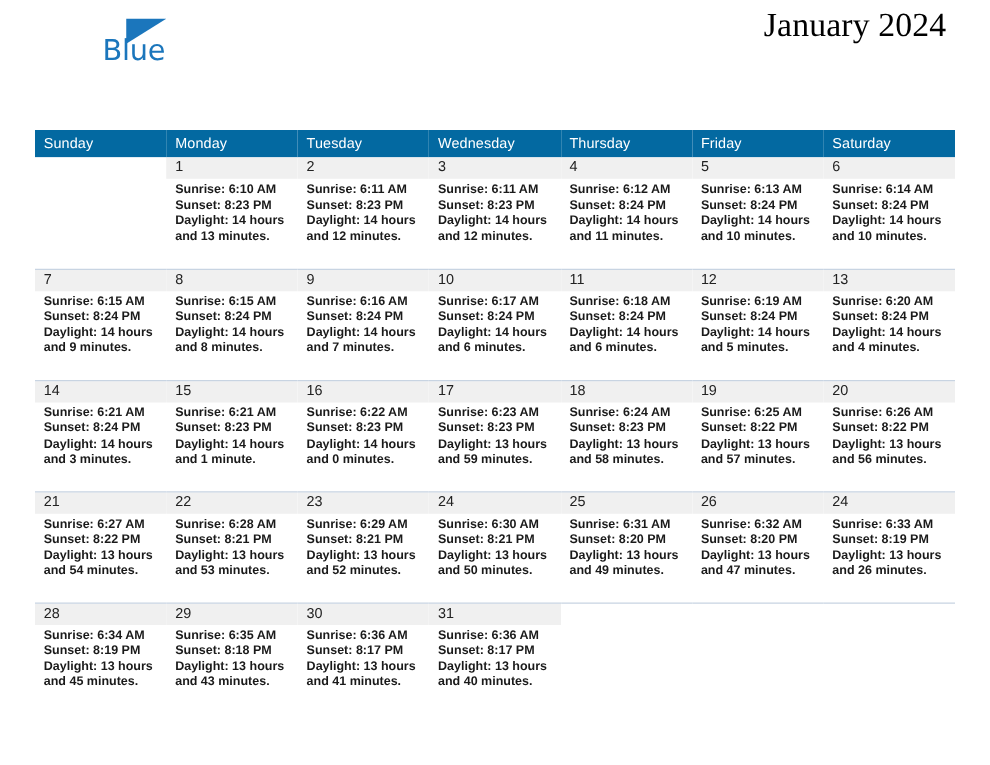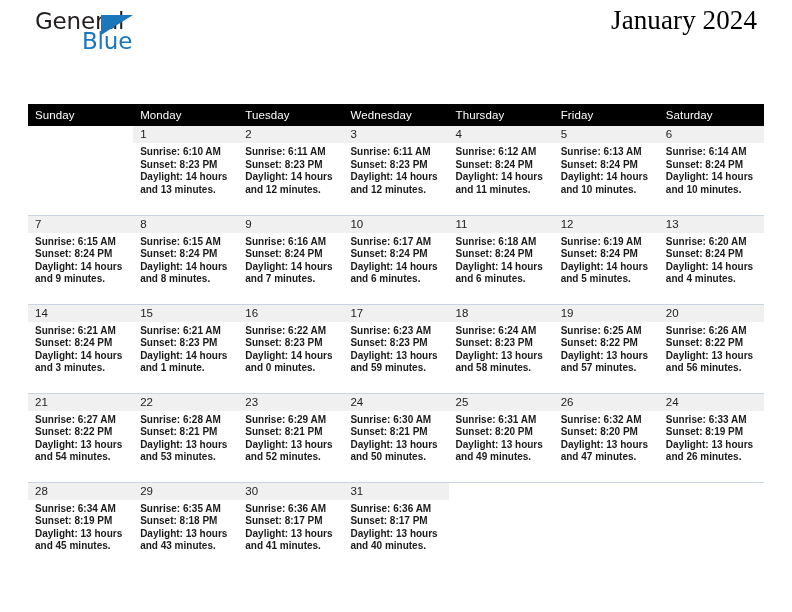--- a/index.html
+++ b/index.html
@@ -82,21 +82,21 @@
   
   .cal {
     position: absolute;
     left: 28px;
     top: 104px;
     width: 736px;
     border-collapse: collapse;
     table-layout: fixed;
   }
   .cal th {
-    background: #000000;
+    background: #0369a1;
     color: #ffffff;
     font-size: 11.5px;
     font-weight: normal;
     text-align: left;
     padding: 5px 0 5px 7px;
     height: 21px;
     letter-spacing: 0.1px;
     margin-top: 20px;
   }
   .cal td {
@@ -129,21 +129,20 @@
   .info div { white-space: nowrap; }
   .info .dl { white-space: normal; }
 </style>
 </head>
 <body>
 
 <div class="page">
 
   <div class="top">
     <div class="logo">
-      <span class="logo-general">General</span>
       <span class="logo-triangle"></span>
       <span class="logo-blue">Blue</span>
     </div>
 
     <div class="title-wrap">
       <div class="cal-title">January 2024</div>
     </div>
   </div>
 
   <table class="cal">

